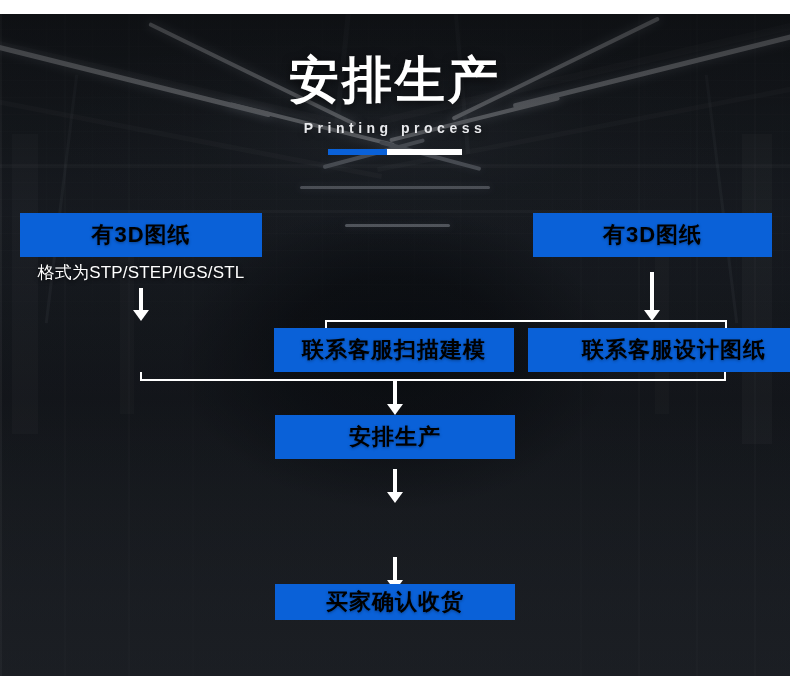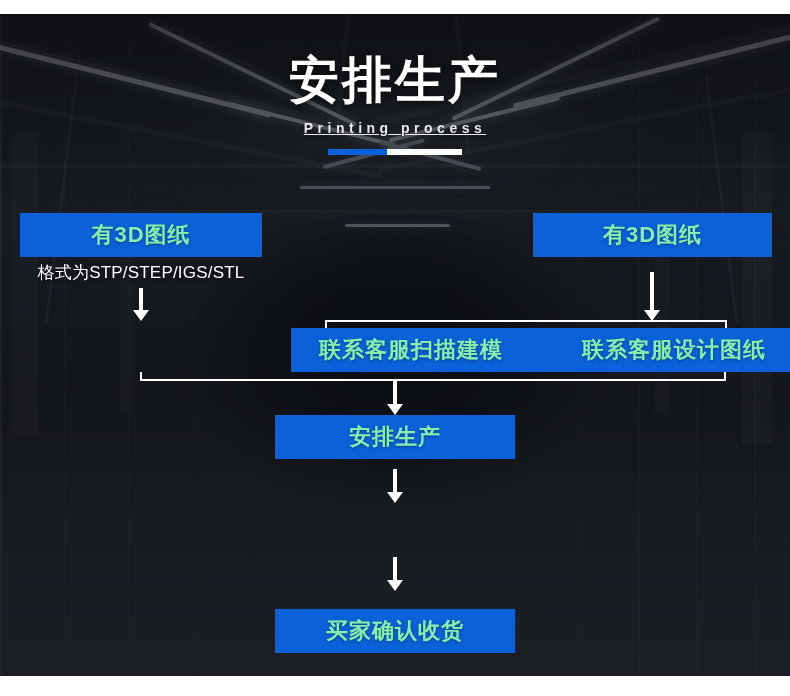--- a/index.html
+++ b/index.html
@@ -69,31 +69,31 @@
   }
 
   
   #header { position:absolute; left:0; top:52px; width:790px; text-align:center; }
   #title {
     font-size:50px; font-weight:700; color:#ffffff; letter-spacing:3px; line-height:1.12;
     text-shadow:0 2px 10px rgba(0,0,0,.65);
   }
   #subtitle {
     margin-top:12px; font-size:14px; font-weight:700; color:#e8e9ec;
-    letter-spacing:4.5px; text-shadow:0 1px 6px rgba(0,0,0,.6);text-decoration:underline;
+    letter-spacing:4.5px; text-shadow:0 1px 6px rgba(0,0,0,.6);
   }
   #divider { margin:13px auto 0; width:134px; height:6px; display:flex; }
   #divider .seg-blue { width:44%; background:#0a61d8; }
   #divider .seg-white { width:56%; background:#ffffff; }
 
   
   #flow { position:absolute; left:0; top:0; width:790px; height:696px; }
 
   .node {
-    position:absolute; background:#0a61d8; color:#86efac;
+    position:absolute; background:#0a61d8; color:#000000;
     display:flex; align-items:center; justify-content:center;
     font-size:22px; font-weight:700; letter-spacing:1px;
     text-shadow:0 1px 3px rgba(0,0,0,.35);
   }
   .node.accent { color:#f2921c; }
 
   .caption {
     position:absolute; color:#ffffff; font-size:17px; font-weight:400;
     letter-spacing:.2px; text-align:center; text-shadow:0 1px 4px rgba(0,0,0,.7);
   }
@@ -179,21 +179,21 @@
     <div class="arrow" style="left:644px;top:272px;">
       <div class="shaft" style="height:38px;"></div>
       <div class="head"></div>
     </div>
 
     <div class="rail-h" style="left:325px;top:320px;width:402px;"></div>
     <div class="rail-v" style="left:325px;top:320px;height:10px;"></div>
     <div class="rail-v" style="left:725px;top:320px;height:10px;"></div>
 
 
-    <div class="node" style="left:291px;top:328px;width:240px;height:44px;">联系客服扫描建模</div>
+    <div class="node" style="left:274px;top:328px;width:240px;height:44px;">联系客服扫描建模</div>
 
     <div class="node" style="left:528px;top:328px;width:292px;height:44px;">联系客服设计图纸</div>
 
     <div class="rail-h" style="left:140px;top:379px;width:586px;"></div>
     <div class="rail-v" style="left:140px;top:372px;height:8px;"></div>
     <div class="rail-v" style="left:724px;top:372px;height:8px;"></div>
 
     <div class="arrow" style="left:387px;top:381px;">
       <div class="shaft" style="height:23px;"></div>
       <div class="head"></div>
@@ -205,16 +205,16 @@
       <div class="shaft" style="height:23px;"></div>
       <div class="head"></div>
     </div>
 
 
     <div class="arrow" style="left:387px;top:557px;">
       <div class="shaft" style="height:23px;"></div>
       <div class="head"></div>
     </div>
 
-    <div class="node" style="left:275px;top:609px;width:240px;height:44px;">买家确认收货</div>
+    <div class="node" style="left:275px;top:584px;width:240px;height:36px;">买家确认收货</div>
 
   </div>
 </div>
 
 </body></html>

